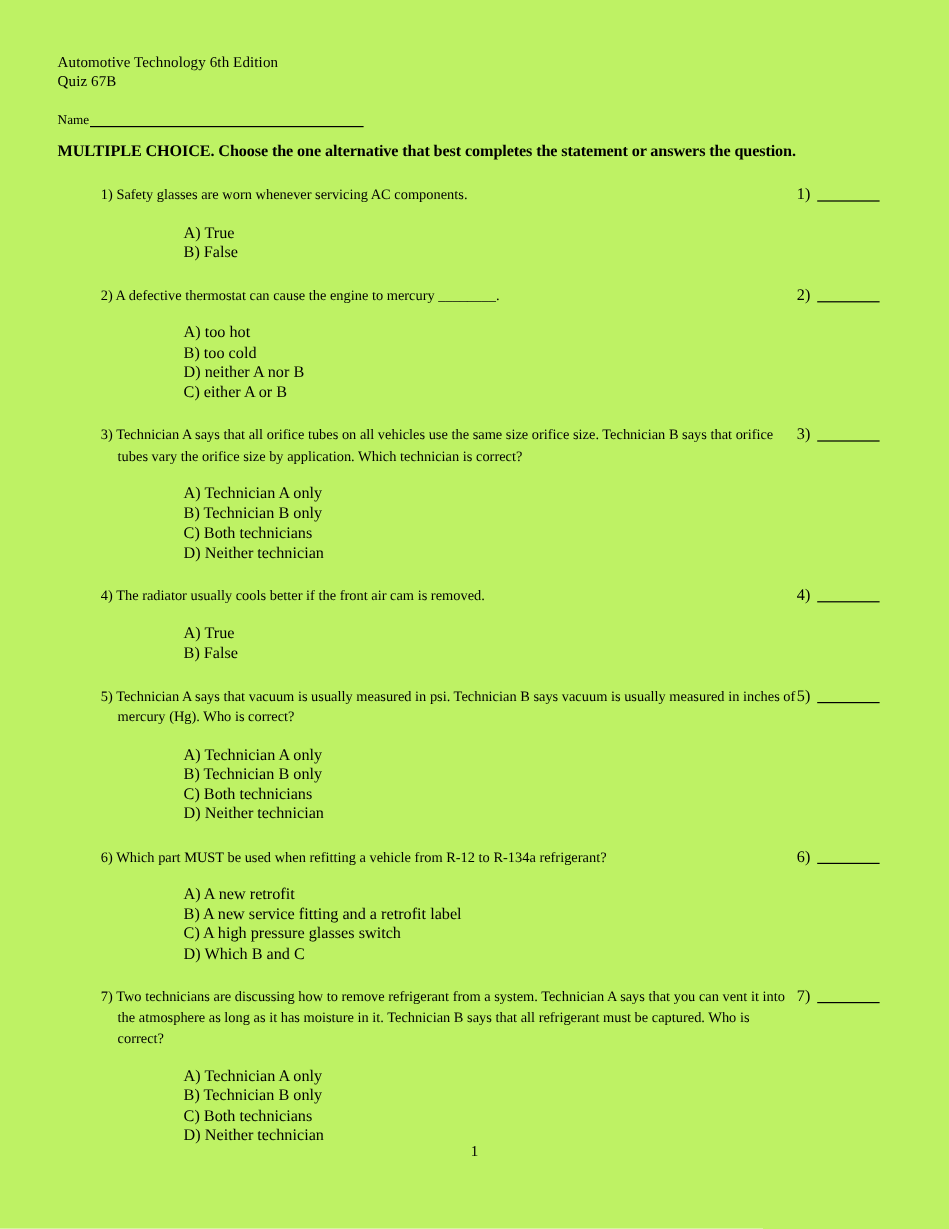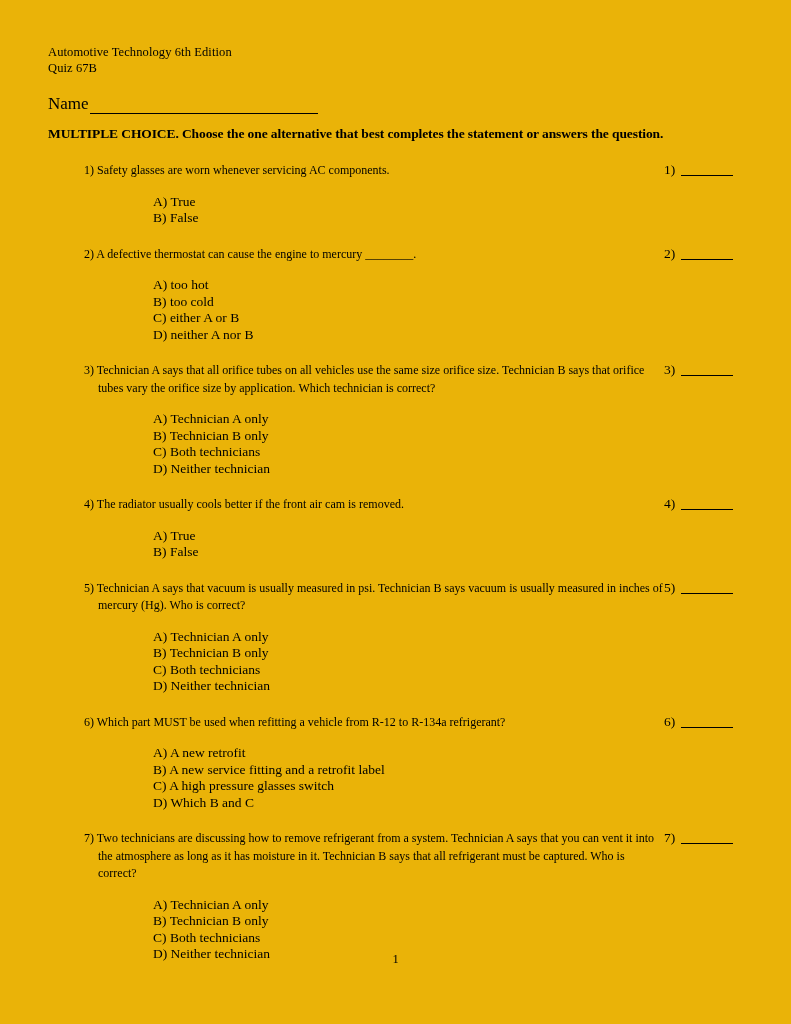--- a/index.html
+++ b/index.html
@@ -9,39 +9,39 @@
   }
   body {
     font-family: "Liberation Serif", serif;
     color: #000000;
   }
   .page {
     position: relative;
     width: 791px;
     height: 1024px;
     margin: 0 auto;
-    background: #eab308;
+    background: #bef264;
     box-sizing: border-box;
     overflow: hidden;
     padding-left: 28px;
   }
   .sheet {
     position: absolute;
     left: 48px;
     top: 44px;
     width: 700px;
   }
   .hdr-line {
     font-size: 12.5px;
     line-height: 16px;
     letter-spacing: 0.1px;
   }
   .name-row {
     margin-top: 18px;
-    font-size: 17px;
+    font-size: 11px;
     display: flex;
     align-items: flex-end;
   }
   .name-label {
     white-space: pre;
   }
   .name-rule {
     display: inline-block;
     width: 228px;
     border-bottom: 1px solid #000;
@@ -140,22 +140,22 @@
           <span class="rule"></span>
         </div>
       </div>
 
       <div class="q">
         <div class="q-body">
           <div class="q-stem"><span class="num">2)</span> <span>A defective thermostat can cause the engine to mercury ________.</span></div>
           <div class="opts">
             <div class="opt">A) too hot</div>
             <div class="opt">B) too cold</div>
+            <div class="opt">D) neither A nor B</div>
             <div class="opt">C) either A or B</div>
-            <div class="opt">D) neither A nor B</div>
           </div>
         </div>
         <div class="ansbox">
           <span>2)</span>
           <span class="rule"></span>
         </div>
       </div>
 
       <div class="q">
         <div class="q-body">

